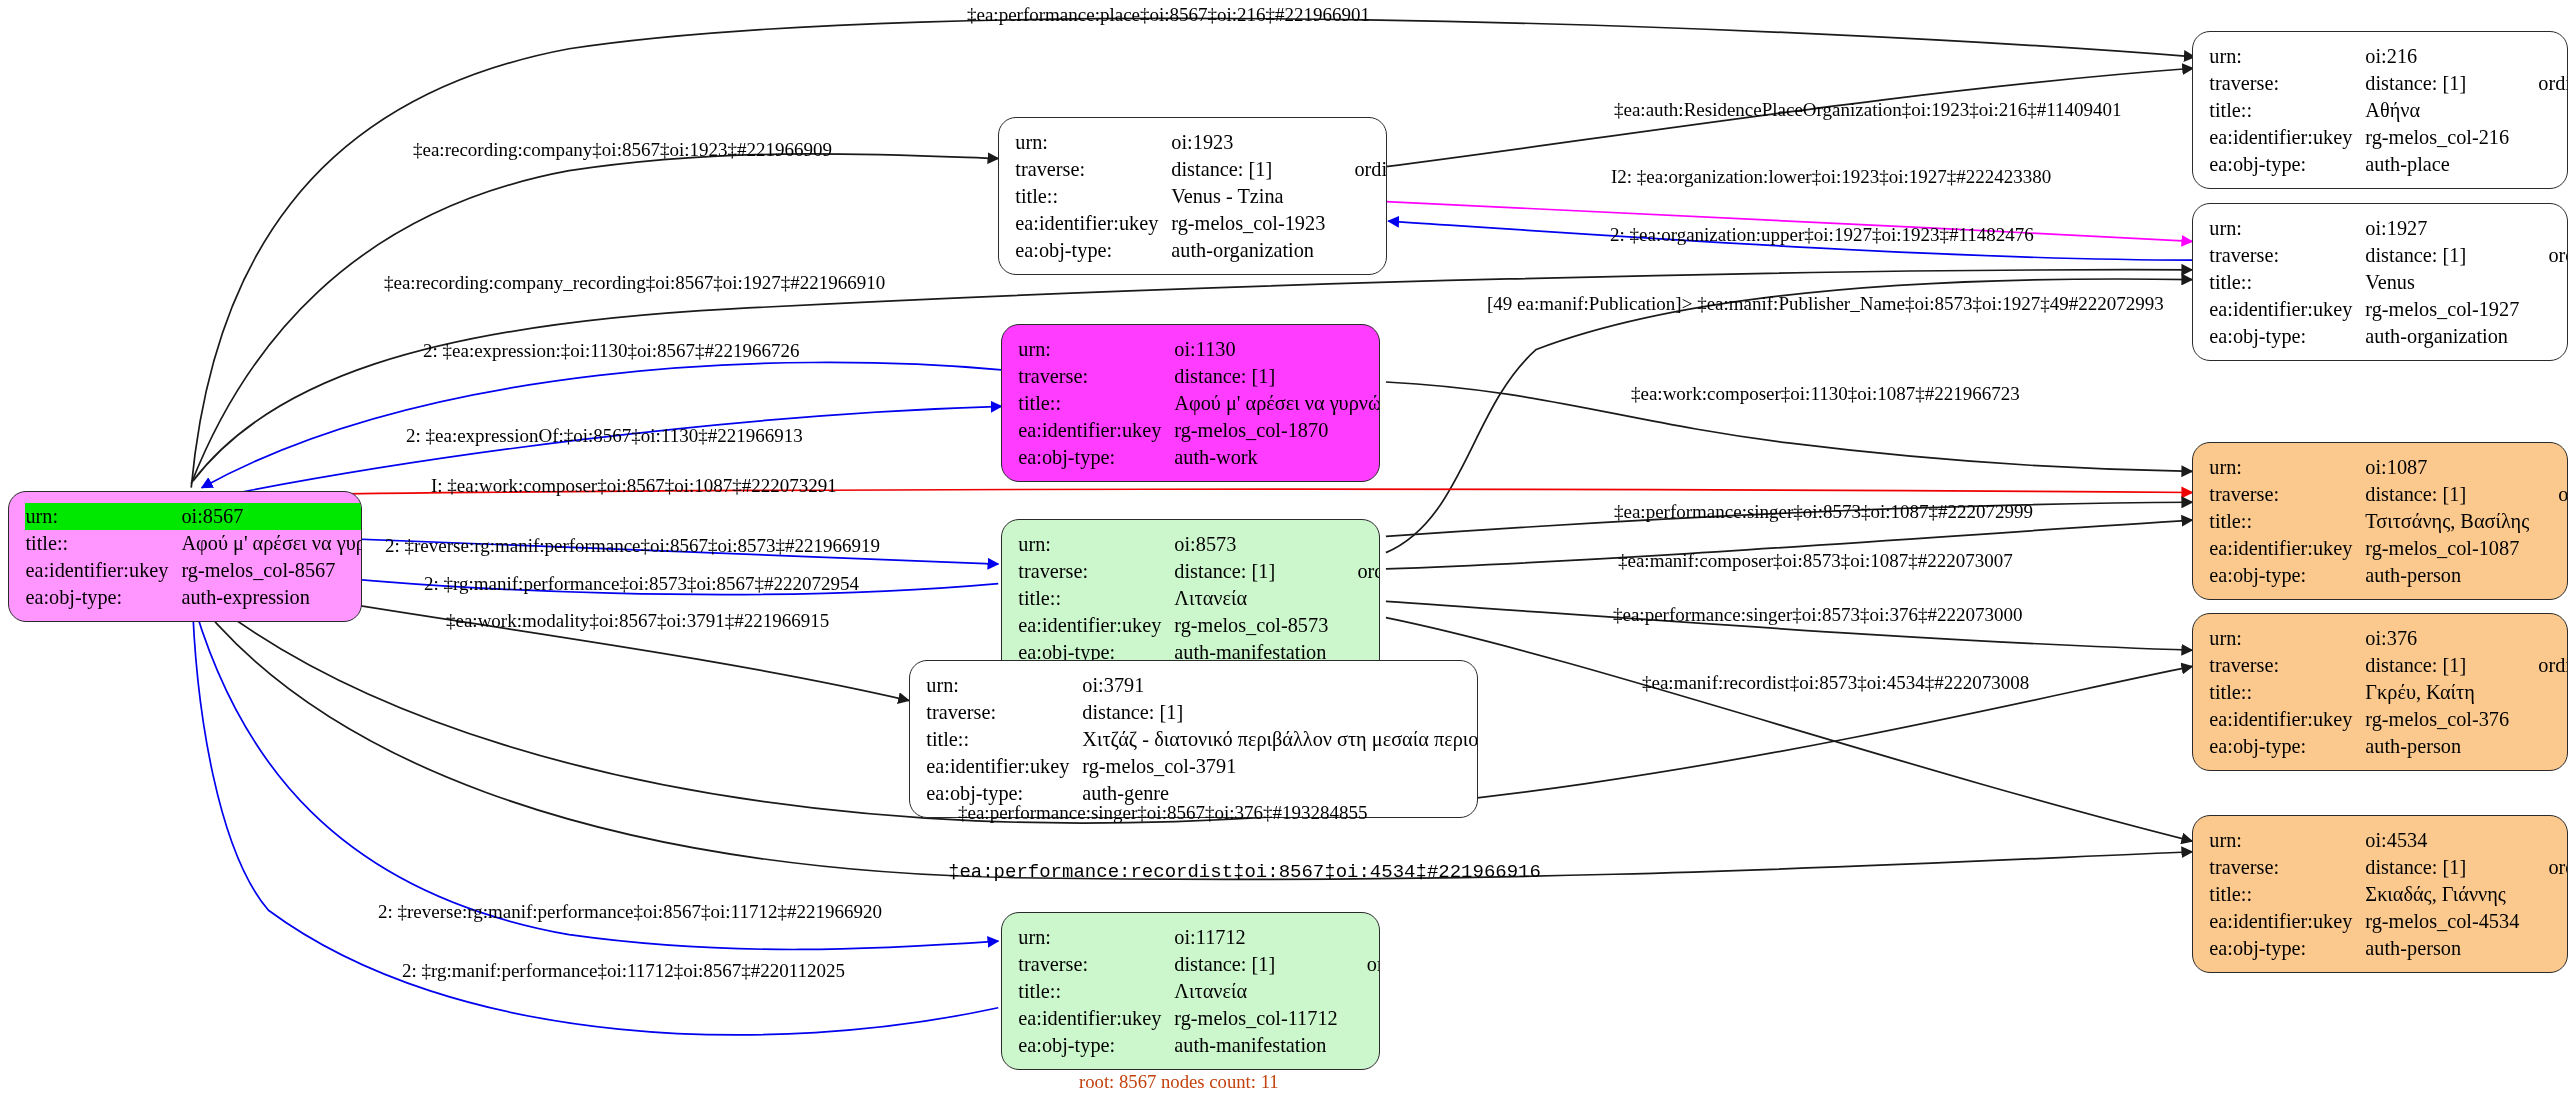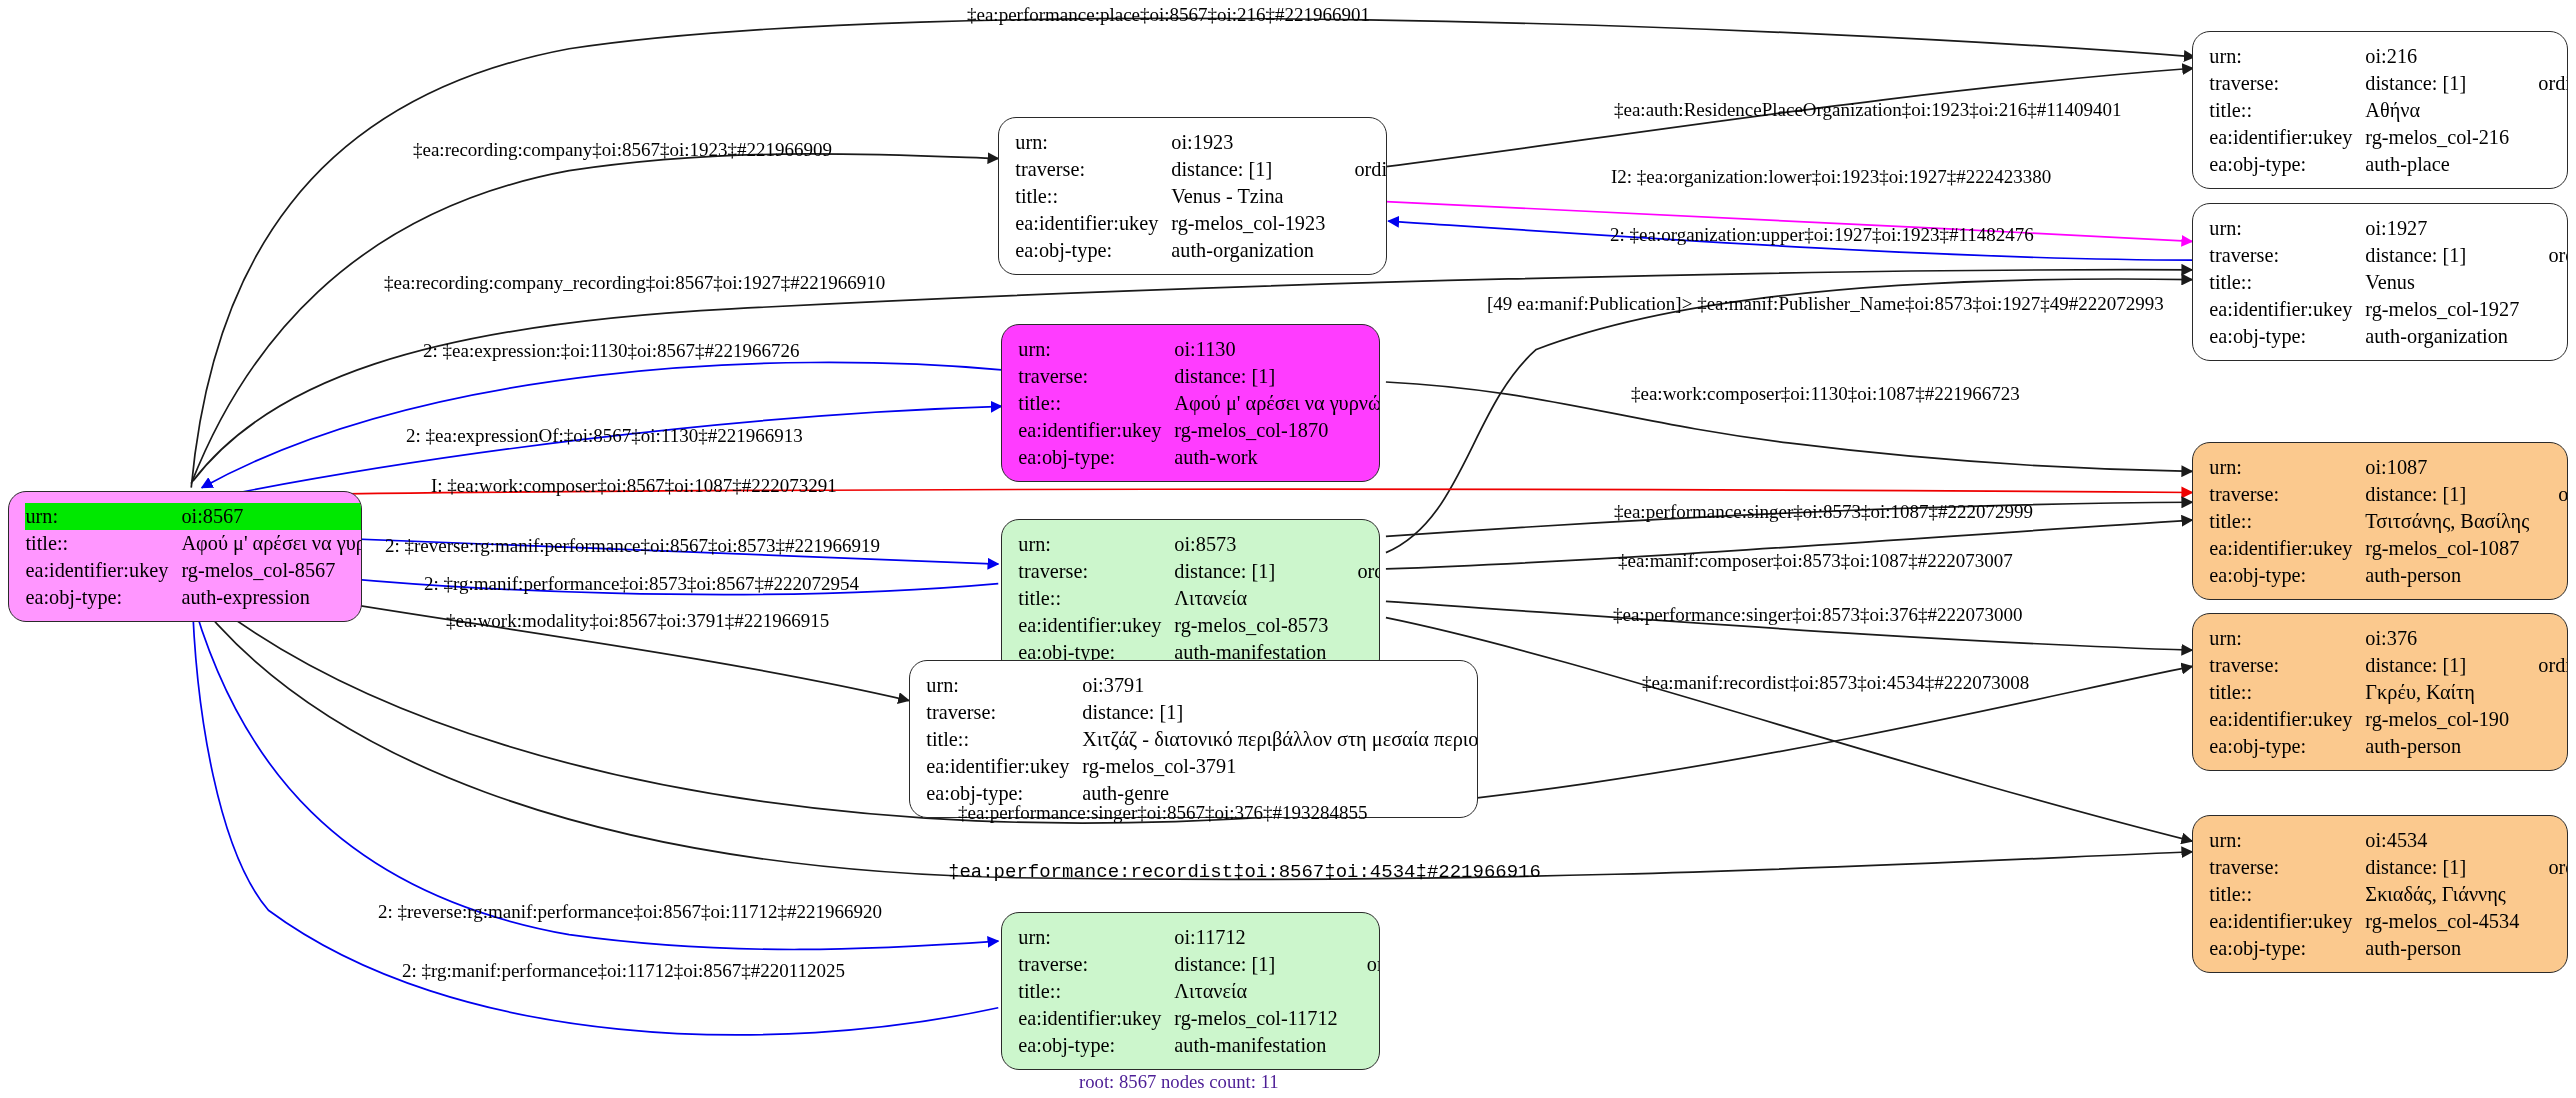--- a/index.html
+++ b/index.html
@@ -67,21 +67,21 @@
   .elabel {
     position: absolute;
     font-size: 19px;
     color: #000000;
     white-space: nowrap;
     line-height: 1;
   }
   .footer {
     position: absolute;
     font-size: 18.7px;
-    color: #4c1d95;
+    color: #c2410c;
     white-space: nowrap;
   }
 </style>
 </head>
 <body>
 
 <div id="canvas">
 
   <svg id="edge-layer" viewBox="0 0 3169 1351" xmlns="http://www.w3.org/2000/svg">
     <defs>
@@ -411,21 +411,21 @@
         <td class="v">distance: [1]</td>
         <td class="ord">ordinal: 10</td>
       </tr>
       <tr>
         <td class="k">title::</td>
         <td class="v">Γκρέυ, Καίτη</td>
         <td class="ord"></td>
       </tr>
       <tr>
         <td class="k">ea:identifier:ukey</td>
-        <td class="v">rg-melos_col-190</td>
+        <td class="v">rg-melos_col-376</td>
         <td class="ord"></td>
       </tr>
       <tr>
         <td class="k">ea:obj-type:</td>
         <td class="v">auth-person</td>
         <td class="ord"></td>
       </tr>
     </tbody>
       </table>
   </div>

